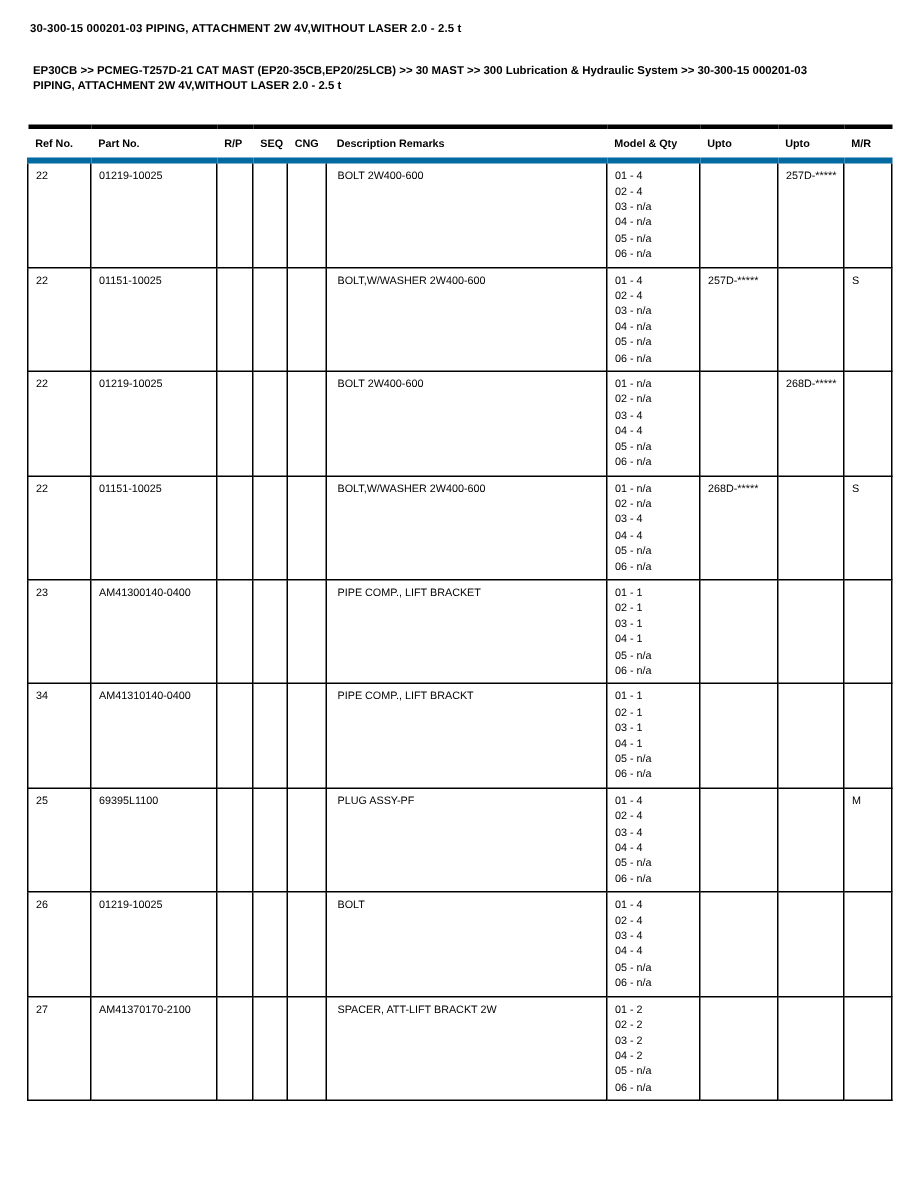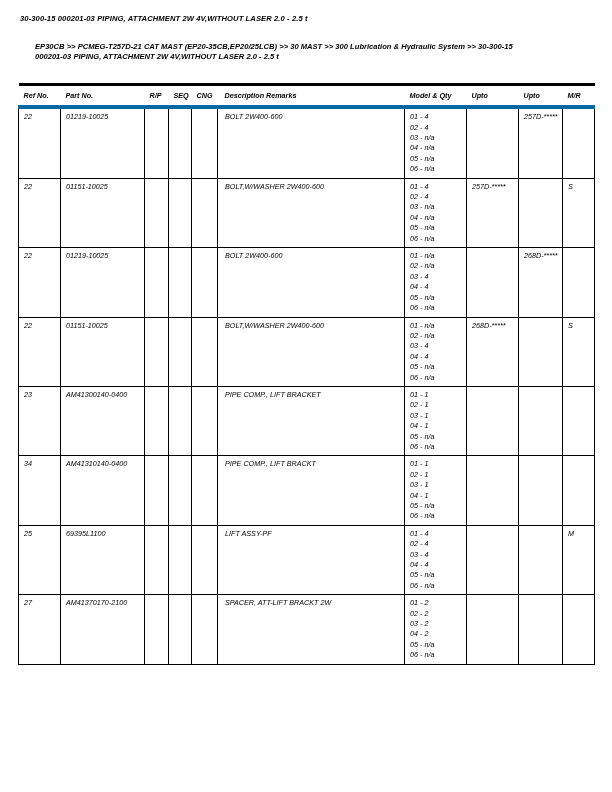--- a/index.html
+++ b/index.html
@@ -9,35 +9,34 @@
     background: #ffffff;
     color: #000000;
     font-family: "Liberation Sans", sans-serif;
     overflow: hidden;
   }
   .page {
     width: 560px;
     height: 792px;
     padding: 14px 18px 0 18px;
     position: relative;
-    font-style: italic;
   }
   .doc-title {
     font-size: 7.6px;
     font-weight: bold;
     letter-spacing: 0.1px;
     margin-left: 2px;
     margin-bottom: 19px;
     white-space: nowrap;
   }
   .breadcrumb {
     font-size: 7.6px;
     font-weight: bold;
     line-height: 9.6px;
-    margin-left: 17px;
+    margin-left: 4px;
     margin-bottom: 22px;
     max-width: 570px;
   }
   table.parts-table {
     border-collapse: collapse;
     table-layout: fixed;
     width: 576px;
   }
   table.parts-table col.c-ref  { width: 42px; }
   table.parts-table col.c-part { width: 84px; }
@@ -244,36 +243,57 @@
     <td class="c-upto"></td>
     <td class="c-mr"></td>
   </tr>
 
   <tr>
     <td class="c-ref">25</td>
     <td class="c-part">69395L1100</td>
     <td class="c-rp"></td>
     <td class="c-seq"></td>
     <td class="c-cng"></td>
-    <td class="c-desc">LIFT ASSY-PF</td>
+    <td class="c-desc">PLUG ASSY-PF</td>
     <td class="c-mq">
             <div>
               <div class="mq-line">01 - 4</div>
               <div class="mq-line">02 - 4</div>
               <div class="mq-line">03 - 4</div>
               <div class="mq-line">04 - 4</div>
               <div class="mq-line">05 - n/a</div>
               <div class="mq-line">06 - n/a</div>
             </div>
           </td>
     <td class="c-from"></td>
     <td class="c-upto"></td>
     <td class="c-mr">M</td>
   </tr>
 
+  <tr>
+    <td class="c-ref">26</td>
+    <td class="c-part">01219-10025</td>
+    <td class="c-rp"></td>
+    <td class="c-seq"></td>
+    <td class="c-cng"></td>
+    <td class="c-desc">BOLT</td>
+    <td class="c-mq">
+            <div>
+              <div class="mq-line">01 - 4</div>
+              <div class="mq-line">02 - 4</div>
+              <div class="mq-line">03 - 4</div>
+              <div class="mq-line">04 - 4</div>
+              <div class="mq-line">05 - n/a</div>
+              <div class="mq-line">06 - n/a</div>
+            </div>
+          </td>
+    <td class="c-from"></td>
+    <td class="c-upto"></td>
+    <td class="c-mr"></td>
+  </tr>
 
   <tr>
     <td class="c-ref">27</td>
     <td class="c-part">AM41370170-2100</td>
     <td class="c-rp"></td>
     <td class="c-seq"></td>
     <td class="c-cng"></td>
     <td class="c-desc">SPACER, ATT-LIFT BRACKT 2W</td>
     <td class="c-mq">
             <div>

